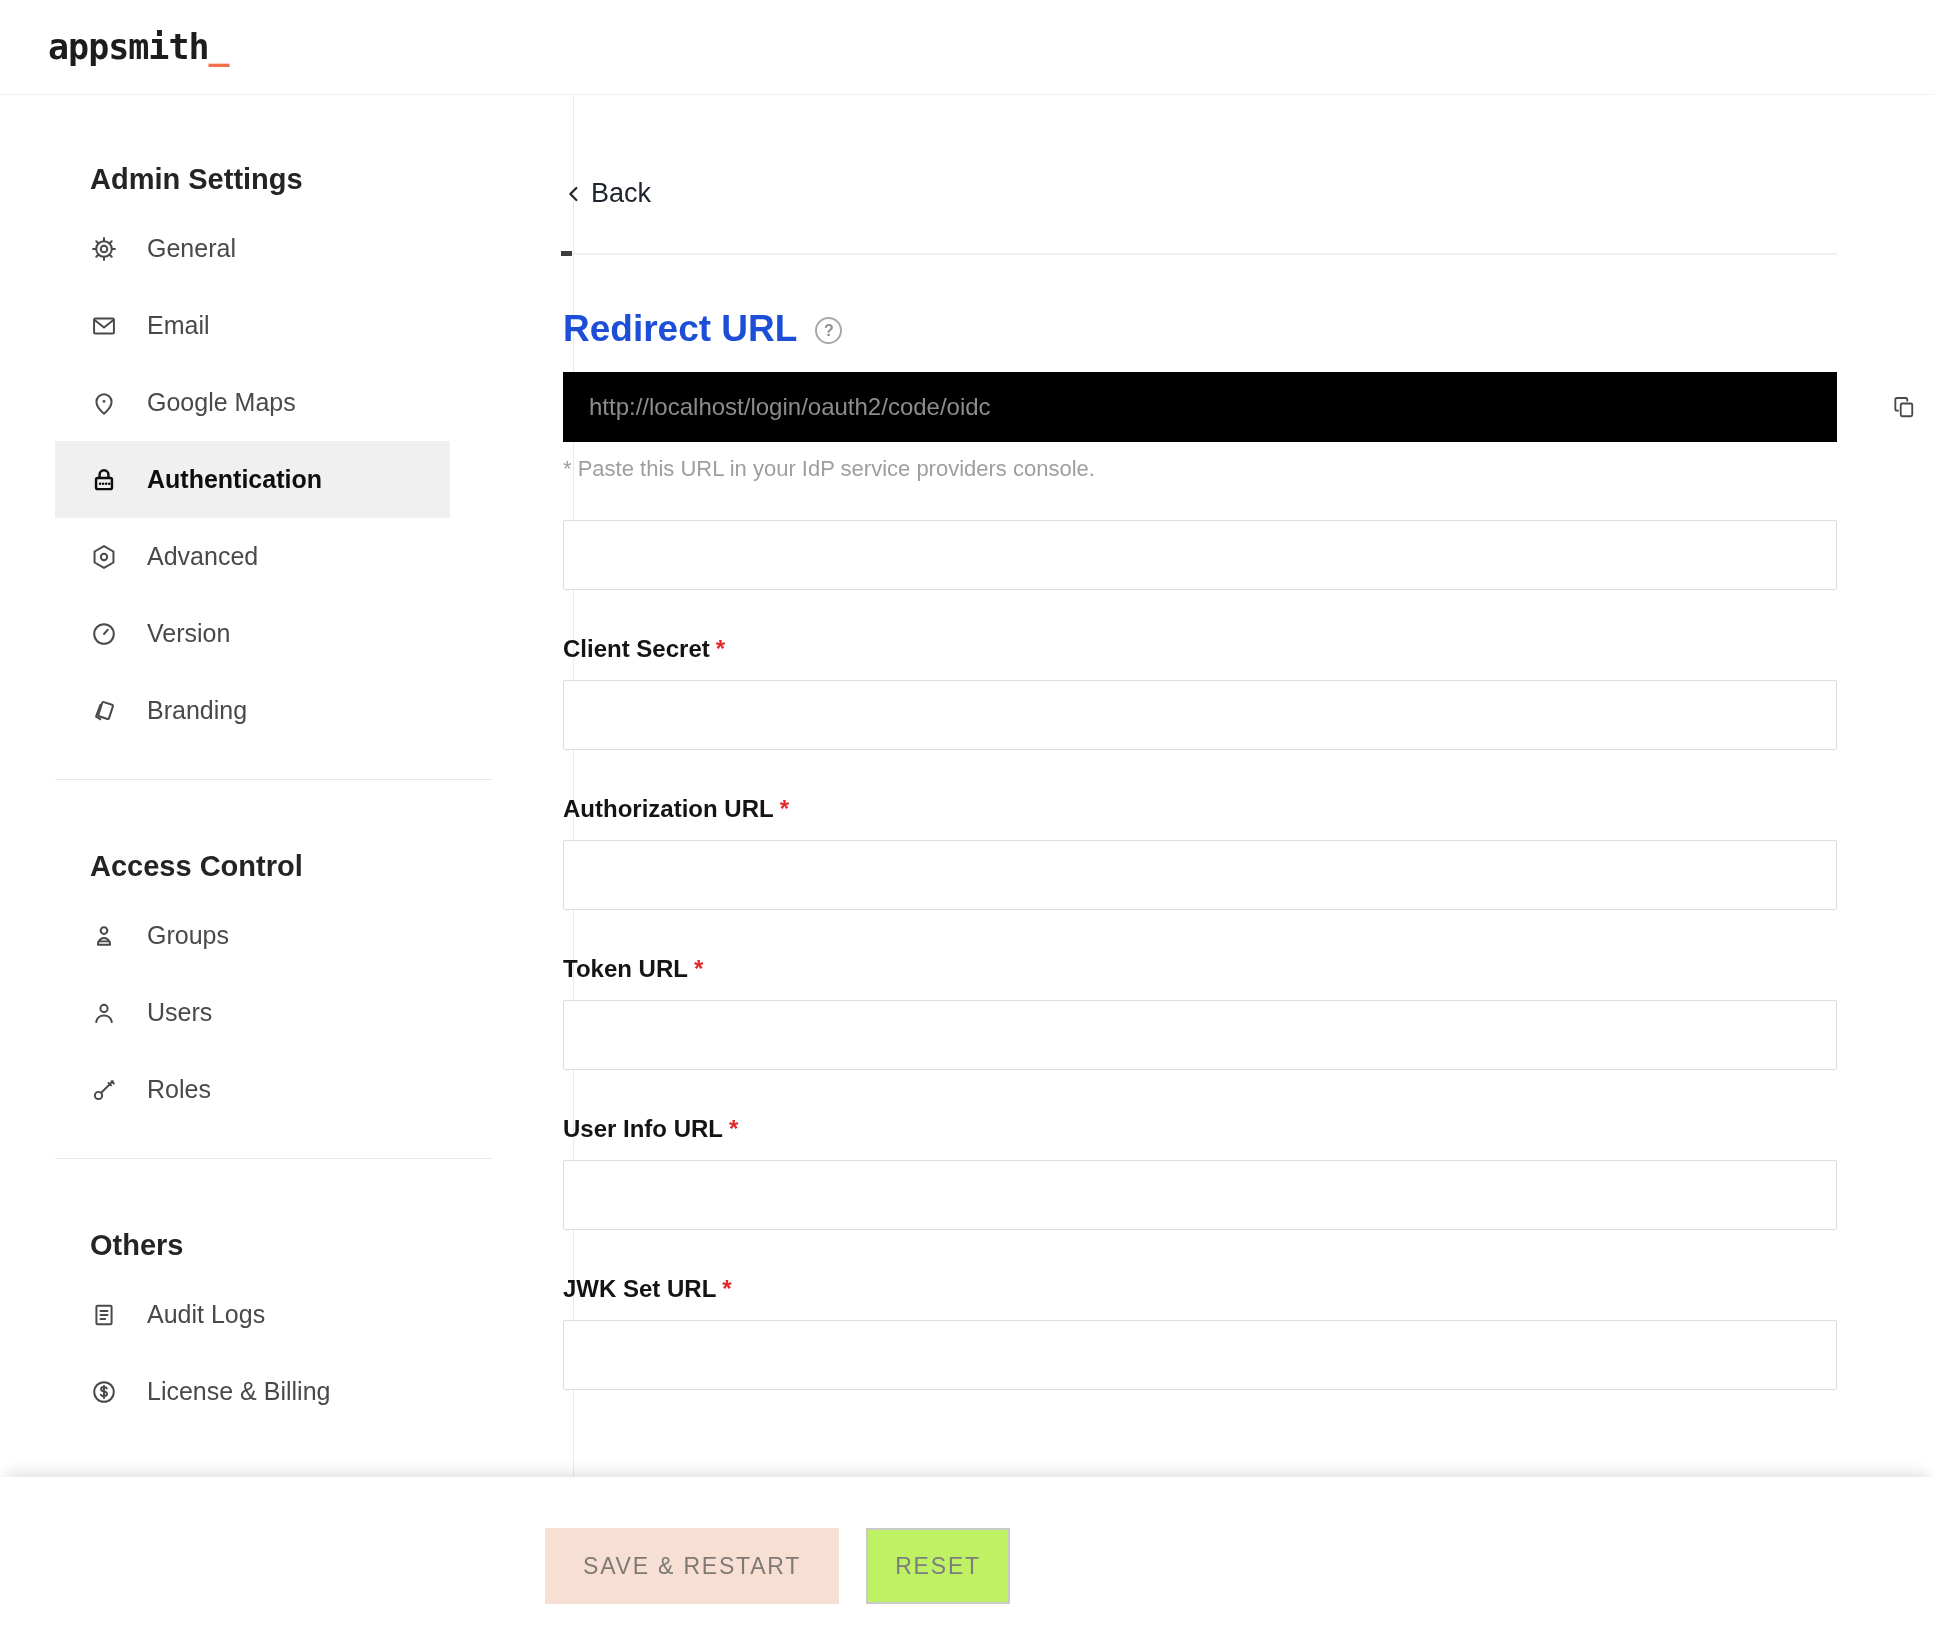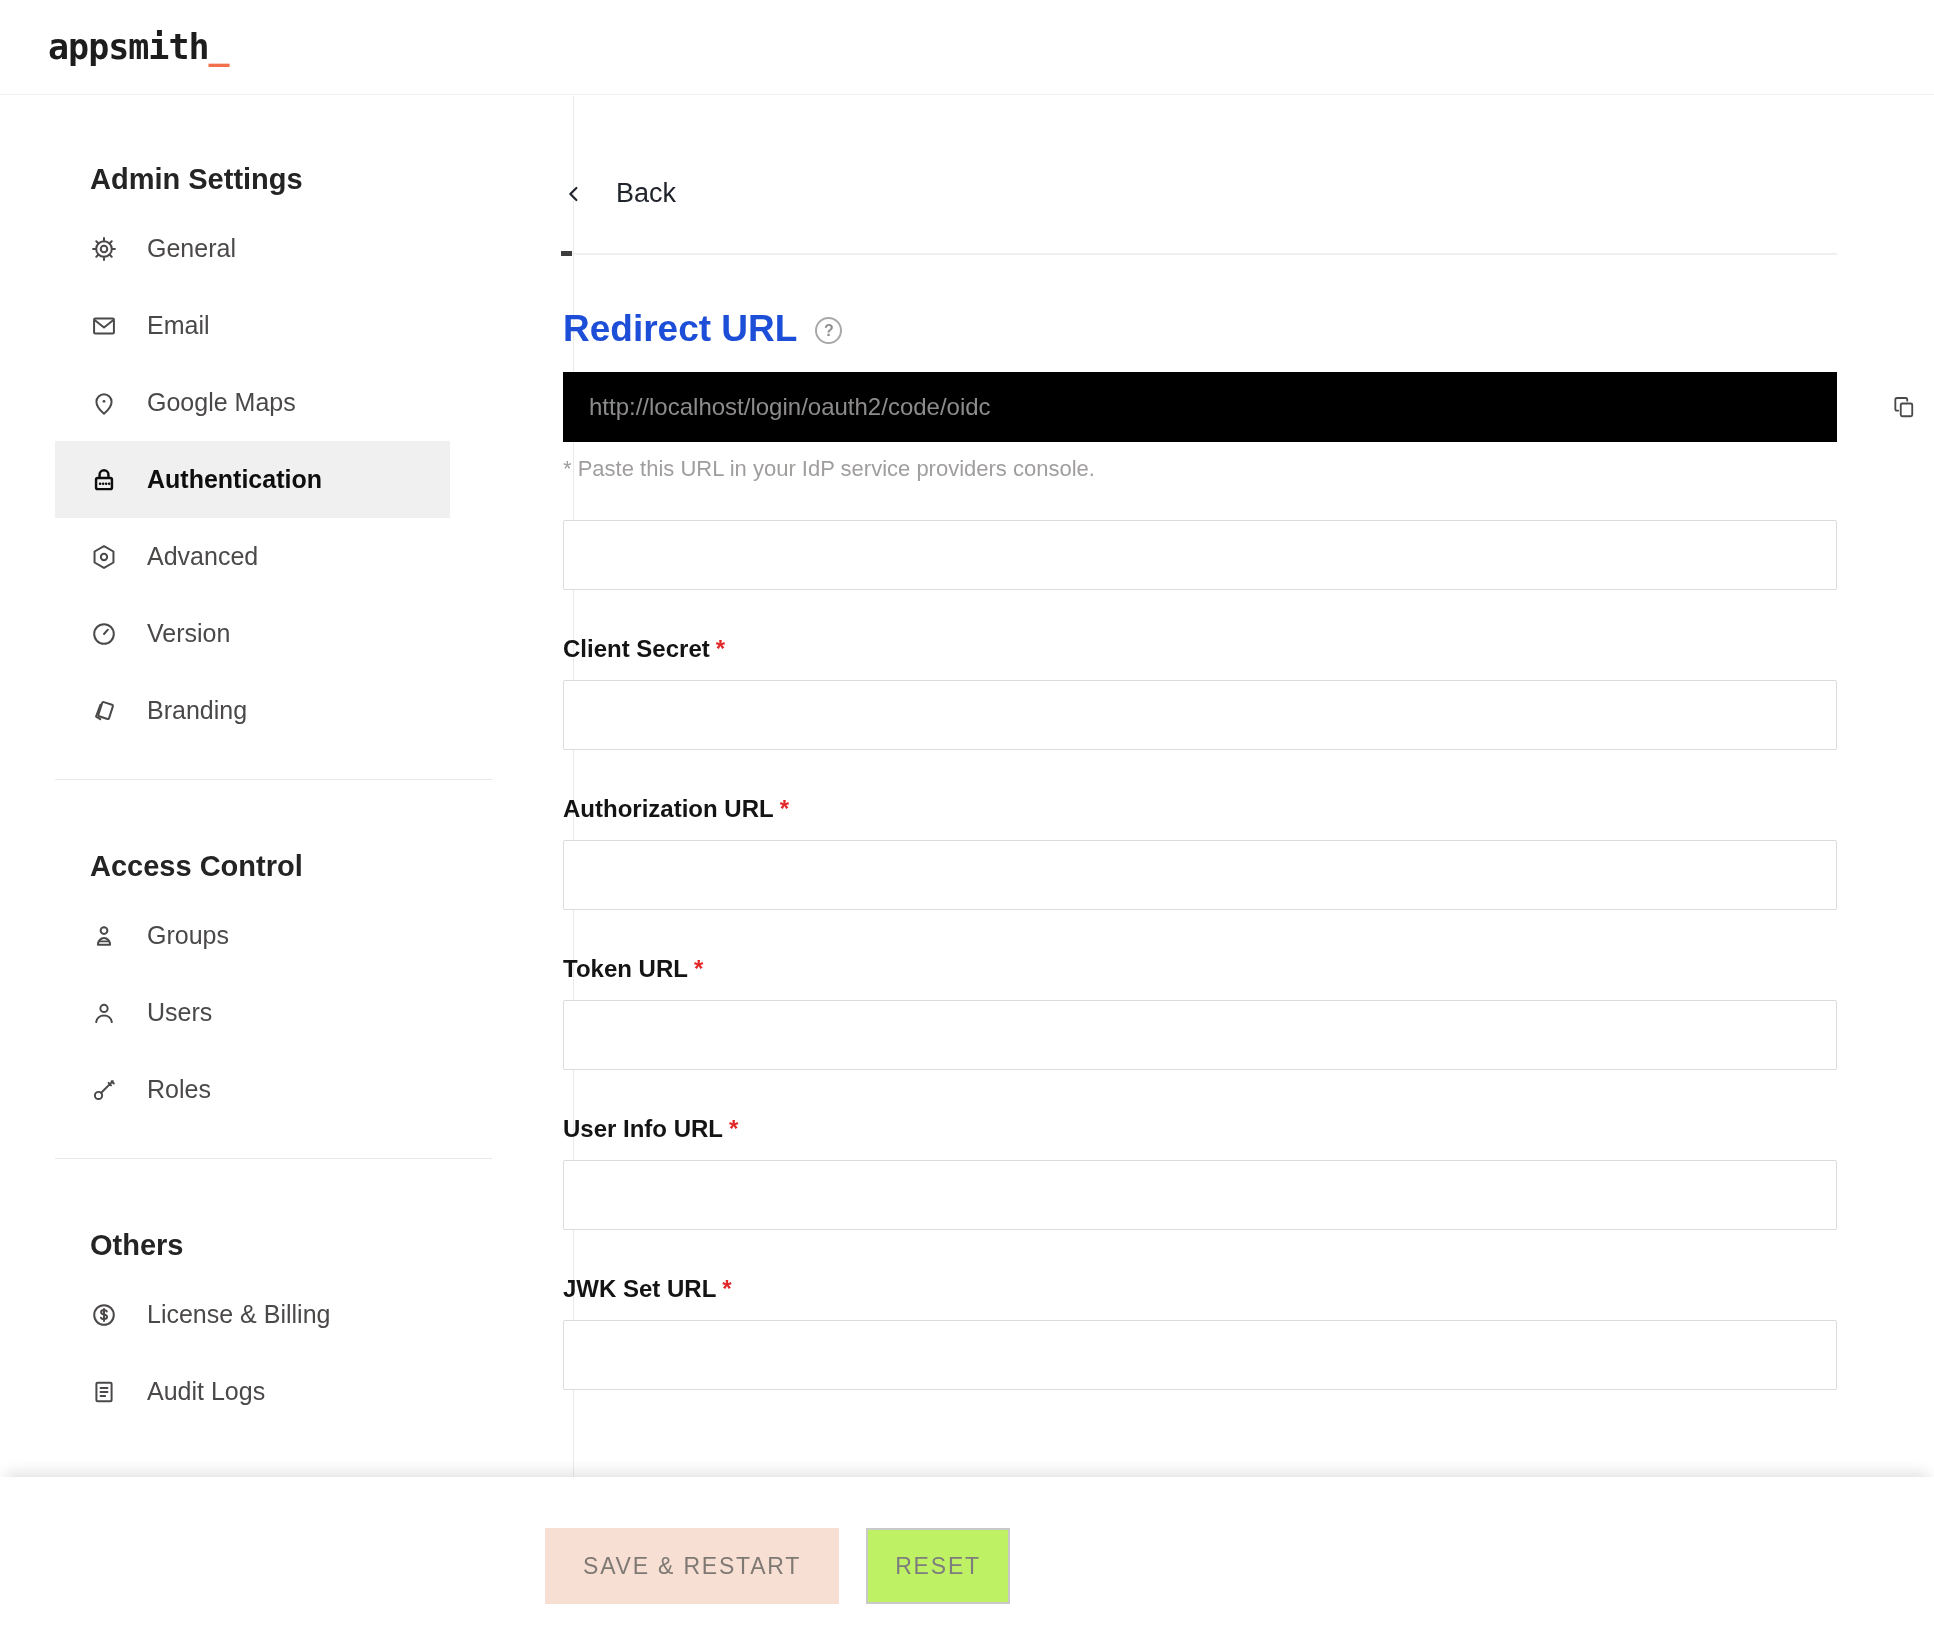--- a/index.html
+++ b/index.html
@@ -33,21 +33,21 @@
   .nav-item svg { width:28px; height:28px; flex:none; }
   .nav-item.active {
     margin-left:55px; width:395px; padding-left:35px;
     background:#f0f0f0; font-weight:700; color:#0e0e0e;
   }
   .nav-item.active svg { stroke-width:2.1; }
   .side-divider { height:1px; width:437px; margin:30px 0 0 55px; background:#e8e8e8; }
 
   
   .main { position:absolute; top:96px; left:517px; right:0; bottom:171px; padding-left:46px; overflow:hidden; }
-  .back-link { display:inline-flex; align-items:center; gap:31px; margin-top:82px;
+  .back-link { display:inline-flex; align-items:center; gap:6px; margin-top:82px;
                font-size:27px; font-weight:500; color:#20242c; cursor:pointer; }
   .back-link svg { width:22px; height:22px; stroke-width:2.4; }
   .rule { position:relative; margin-top:44px; width:1274px; height:2px; background:#f0f0f0; }
   .rule .dash { position:absolute; left:-2px; top:-2px; width:11px; height:5px; background:#3d3d3d; }
 
   .title-row { display:flex; align-items:center; gap:18px; margin-top:52px; }
   .page-title { font-size:37px; line-height:44px; font-weight:600; color:#1d4ed8; }
   .qmark {
     width:27px; height:27px; margin-top:3px; border:2px solid #a8a8a8; border-radius:50%;
     display:flex; align-items:center; justify-content:center;
@@ -172,31 +172,31 @@
         <path d="M9.6 14.4L19.6 4.4M15.9 5.9l2.1 2.1M18.5 4.5l1.9 1.9"></path>
       </svg>
     <span>Roles</span>
   </div>
 
   <div class="side-divider"></div>
   <h2 class="side-heading spaced">Others</h2>
 
   <div class="nav-item">
     <svg viewBox="0 0 24 24">
+        <rect x="5.5" y="4" width="13" height="16" rx="1"></rect>
+        <path d="M9 8.6h6M9 12h6M9 15.4h4"></path>
+      </svg>
+    <span>Audit Logs</span>
+  </div>
+  <div class="nav-item">
+    <svg viewBox="0 0 24 24">
         <circle cx="12" cy="12" r="8.4"></circle>
         <path d="M12 6.9v10.2M14.4 8.9c-.5-.8-1.3-1.2-2.4-1.2-1.4 0-2.5.8-2.5 1.9s1 1.6 2.5 1.9c1.5.3 2.6.9 2.6 2.1 0 1.2-1.1 2-2.6 2-1.2 0-2.2-.5-2.6-1.3"></path>
       </svg>
     <span>License &amp; Billing</span>
-  </div>
-  <div class="nav-item">
-    <svg viewBox="0 0 24 24">
-        <rect x="5.5" y="4" width="13" height="16" rx="1"></rect>
-        <path d="M9 8.6h6M9 12h6M9 15.4h4"></path>
-      </svg>
-    <span>Audit Logs</span>
   </div>
 </aside>
 
 <main class="main">
   <div class="back-link">
     <svg viewBox="0 0 24 24">
         <path d="M14.6 5.4L8 12l6.6 6.6"></path>
       </svg>
     <span>Back</span>
   </div>

